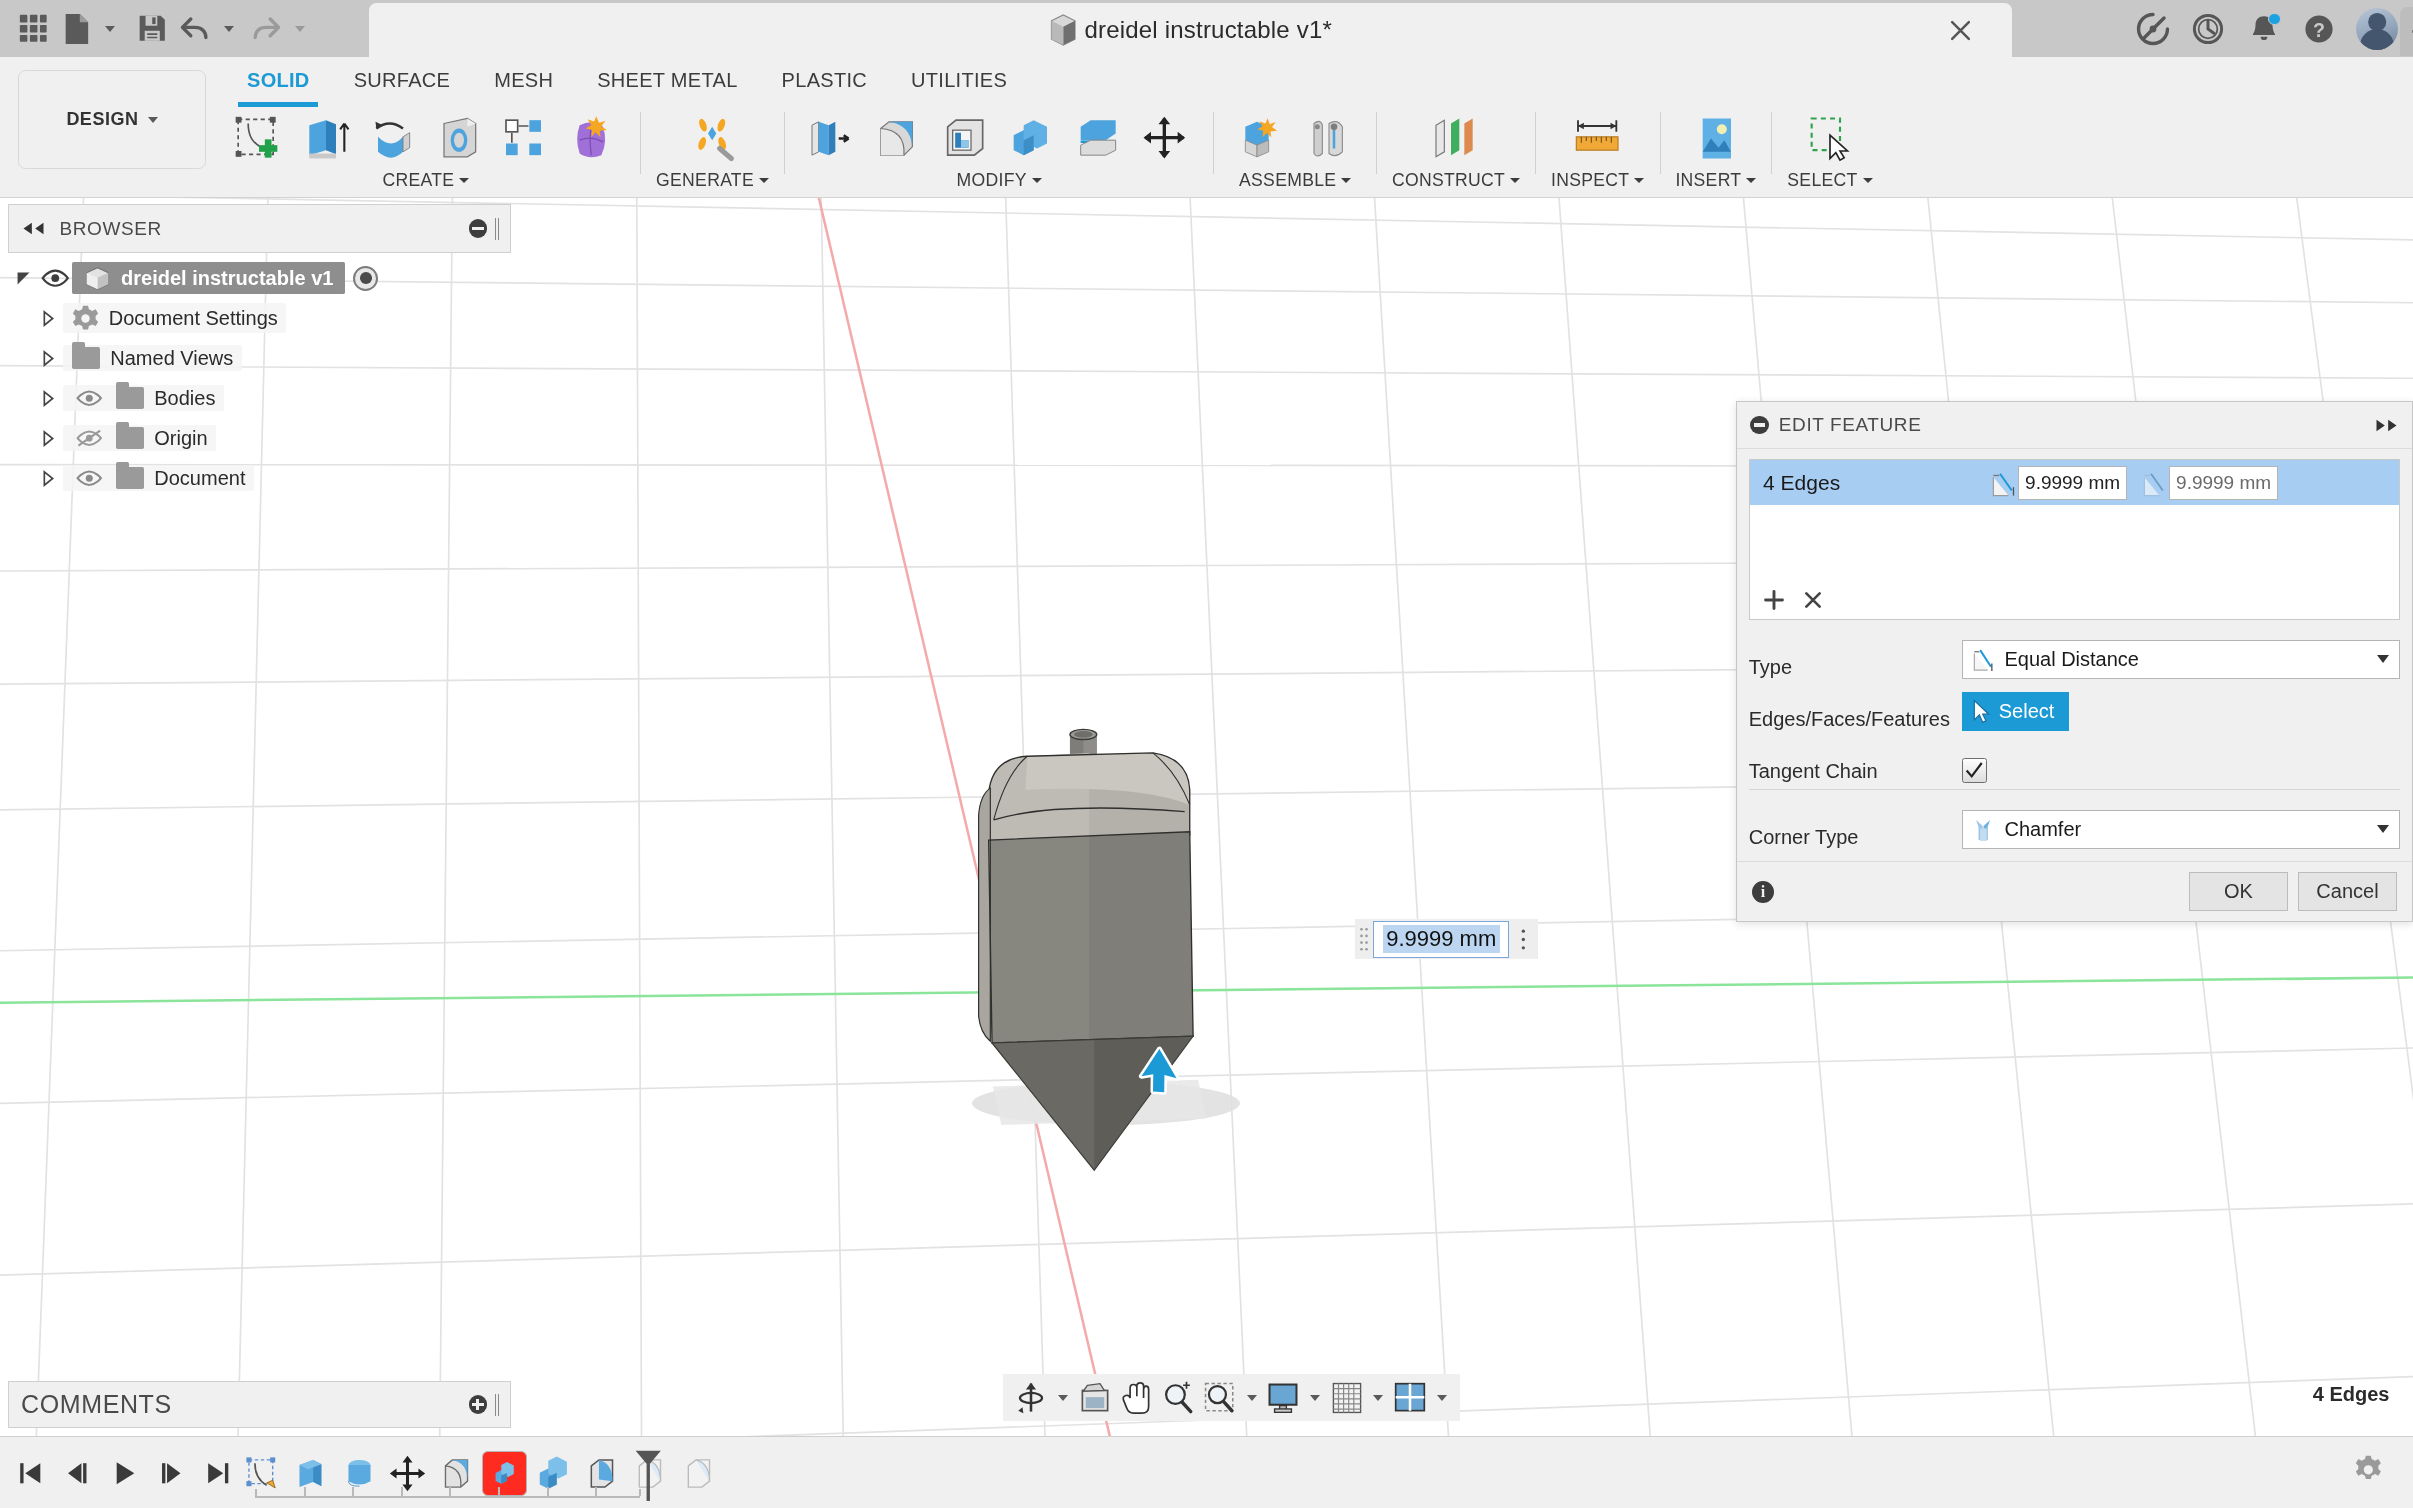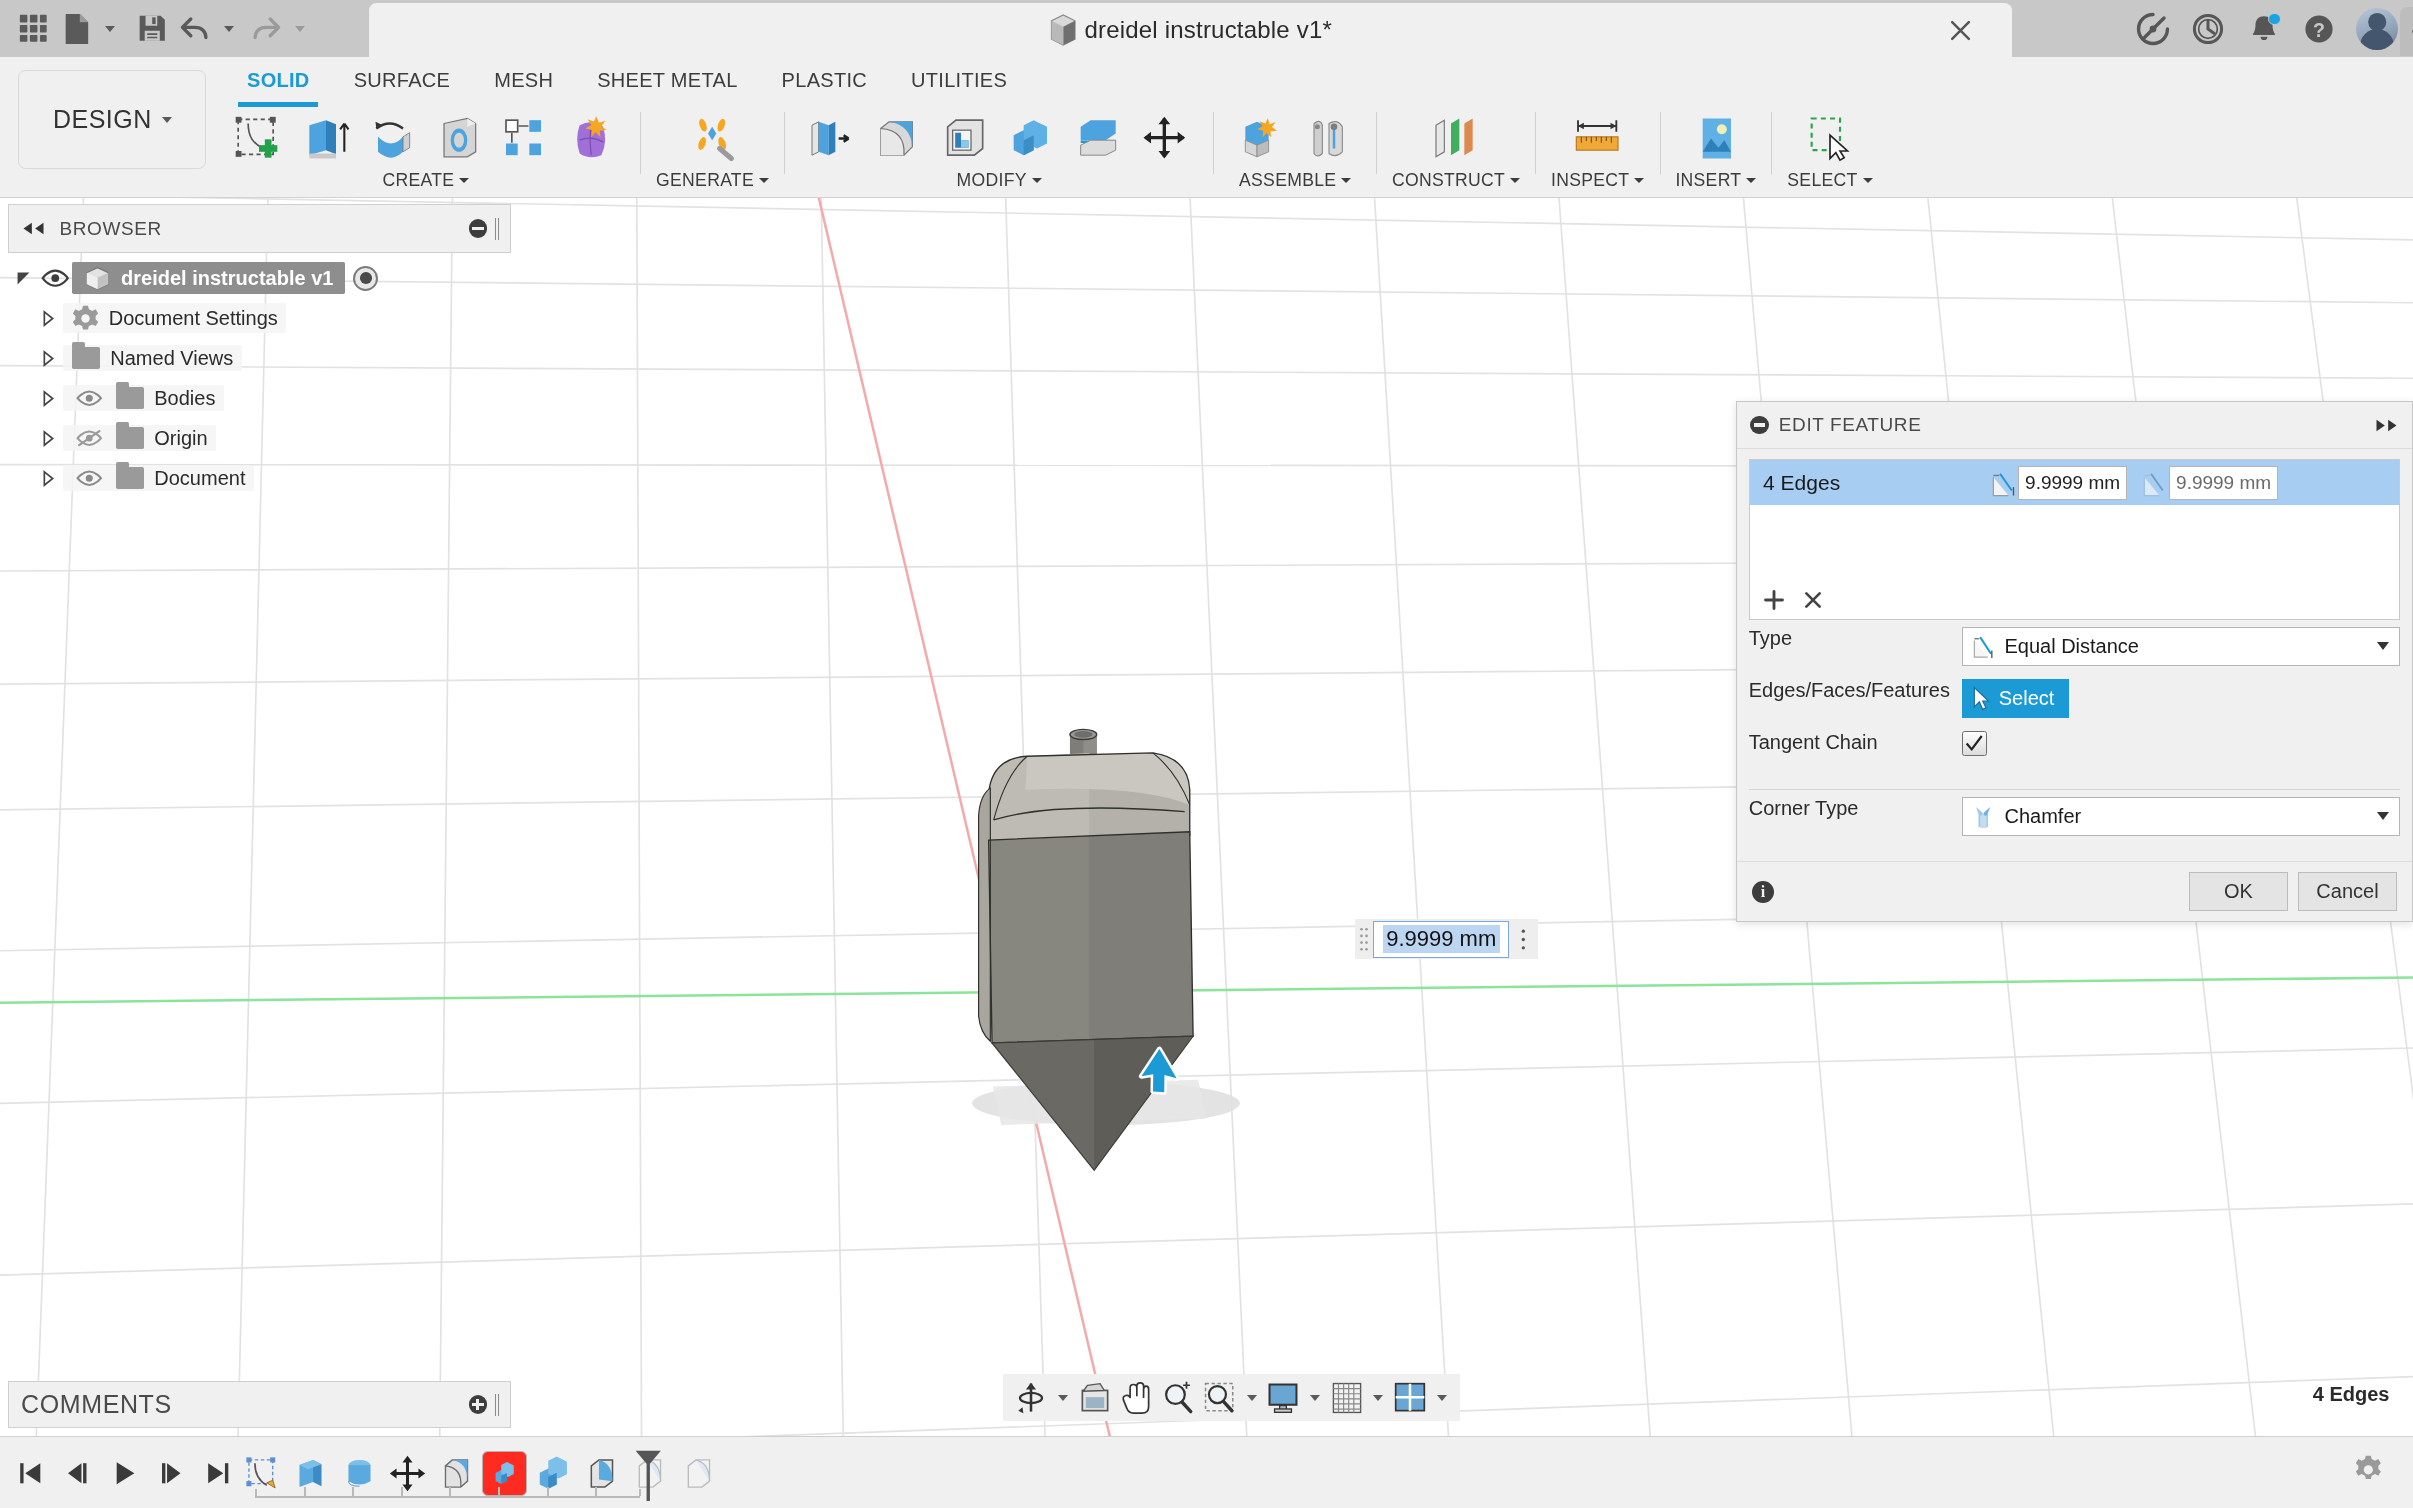--- a/index.html
+++ b/index.html
@@ -59,21 +59,21 @@
   
   .ribbon {
     position: absolute; left: 0; top: 57px; width: 2413px; height: 141px;
     background: #f0f0f0; border-bottom: 0.8px solid #d2d2d2;
   }
   .design-btn {
     position: absolute; left: 18.4px; top: 13.4px; width: 188px; height: 99px;
     border: 0.8px solid #d8d8d8; border-radius: 7.5px; background: #f0f0f0;
     display: flex; align-items: center; justify-content: center; gap: 10px;
   }
-  .design-btn .lbl { font-size: 25px; font-weight: normal; color: #333; letter-spacing: 0.5px; }
+  .design-btn .lbl { font-size: 18px; font-weight: bold; color: #333; letter-spacing: 0.5px; }
   .rib-tabs { position: absolute; left: 225px; top: 0; display: flex; gap: 0; height: 47px; }
   .rib-tab {
     height: 47px; padding: 0 22px; display: flex; align-items: center; justify-content: center;
     font-size: 20px; color: #3c3c3c; position: relative; letter-spacing: 0.3px;
   }
   .rib-tab.active { color: #1b9ad6; font-weight: bold; }
   .rib-tab.active:after {
     content:""; position:absolute; left:13.4px; right:13.4px; bottom:-3.4px; height:5.9px; background:#1b9ad6;
   }
   .panels { position: absolute; left: 220px; top: 52px; right: 8px; height: 87px; display: flex; align-items: flex-start; }
@@ -158,21 +158,21 @@
   .edge-row .name { font-size: 21px; color: #1a1a1a; }
   .ef { position: absolute; display: flex; align-items: center; }
   .ef1 { left: 240px; }
   .ef2 { left: 391px; }
   .ef-box { border: 0.8px solid #b5b5b5; background: #fff; height: 34px; display: flex; align-items: center; padding: 0 5.9px; }
   .ef-box .v { font-size: 19px; color: #222; white-space: nowrap; }
   .ef-box.dim2 .v { color: #6a6a6a; }
   .edge-tools { position: absolute; left: 0; right: 0; bottom: 0; height: 39px; display: flex; align-items: center; gap: 18.4px; padding: 0 13.4px; }
   .et-ic { color: #444; display:flex;align-items:center; }
 
-  .frow { display: flex; align-items: flex-start; height: 52px; padding: 0 11.7px; }
+  .frow { display: flex; align-items: flex-end; height: 52px; padding: 0 11.7px; }
   .frow .lbl { font-size: 20px; color: #2b2b2b; width: 213px; }
   .sel {
     flex: 1; height: 39px; background: #fff; border: 0.8px solid #b5b5b5;
     display: flex; align-items: center; gap: 8.4px; padding: 0 8.4px; position: relative;
   }
   .sel .v { font-size: 20px; color: #1a1a1a; }
   .sel .car { position: absolute; right: 10px; width:0;height:0;border-left:6.7px solid transparent;border-right:6.7px solid transparent;border-top:8.4px solid #333; }
   .sel-btn {
     background: #1b9ad6; height: 39px; padding: 0 15px 0 8.4px; display: flex; align-items: center; gap: 6.7px;
   }

